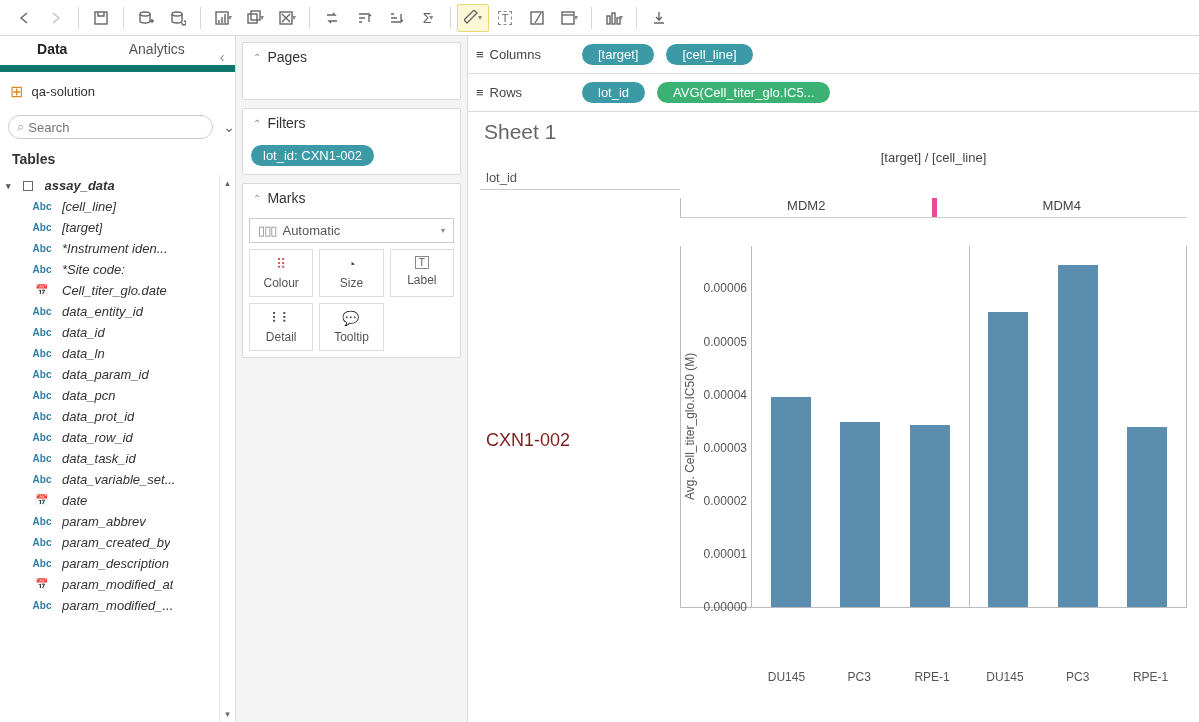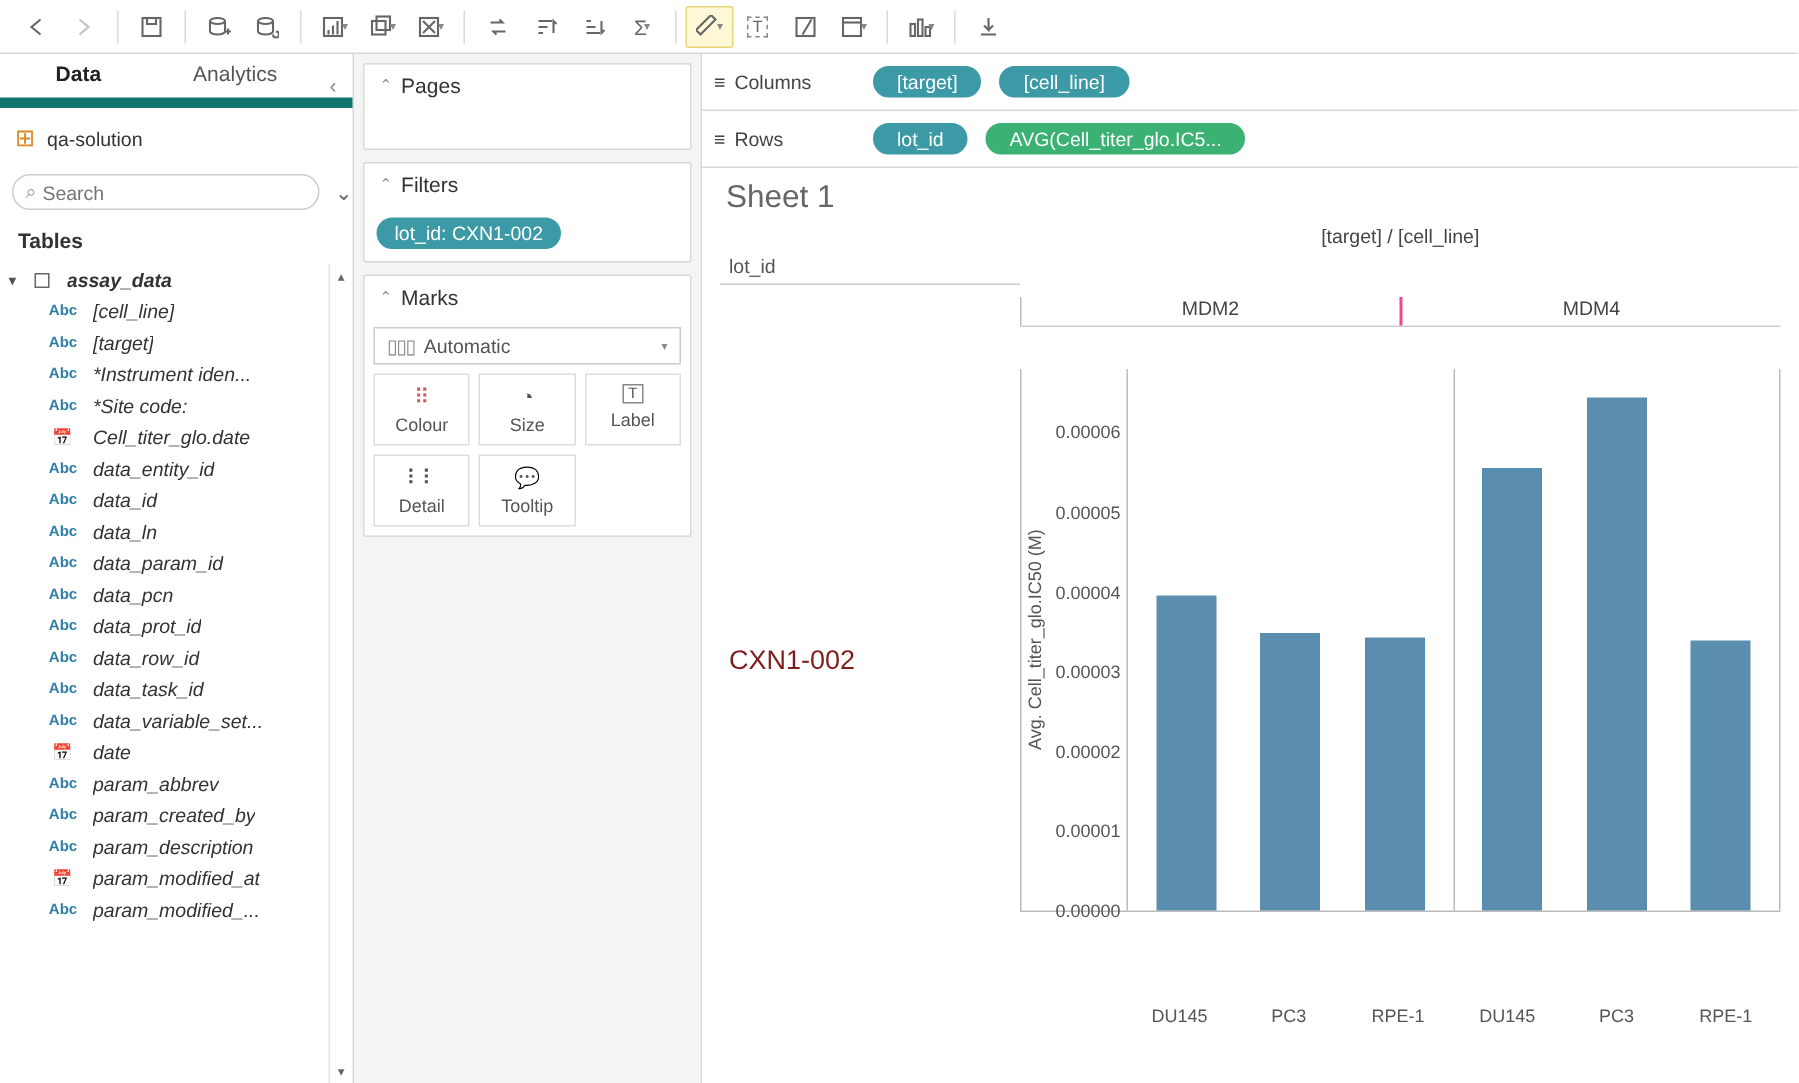--- a/index.html
+++ b/index.html
@@ -61,21 +61,21 @@
   .shelf .pill { padding:3px 16px; }
   .sheet-body { flex:1; padding:8px 12px; overflow:hidden;}
   .sheet-title { font-size:21px; color:#666; margin-bottom:6px; padding-left:4px;}
   .chart-wrap { display:flex; height: 540px; }
   .rowhdr-col { width:200px; display:flex; flex-direction:column; }
   .rowhdr-top { height:40px; border-bottom:1px solid #ccc; display:flex; align-items:flex-end; padding:4px 6px; font-size:13px; color:#555;}
   .rowhdr-val { flex:1; display:flex; align-items:center; padding-left:6px; font-size:18px; color:#7f1d1d;}
   .chart-col { flex:1; display:flex; flex-direction:column; position:relative;gap:28px;}
   .colhdr-super { text-align:center; font-size:13px; color:#444; height:20px;}
   .colhdr-row { display:flex; height:20px; border-bottom:1px solid #ccc;}
-  .colhdr-cell { flex:1; text-align:center; font-size:13px; color:#444; border-left:2px solid #ec4899;}
+  .colhdr-cell { flex:1; text-align:center; font-size:13px; color:#444; border-left:5px solid #ec4899;}
   .colhdr-cell:first-child{ border-left:1px solid #bbb;}
   .plot { flex:1; display:flex; position:relative; border-left:1px solid #bbb; border-bottom:1px solid #bbb;}
   .yaxis { width:70px; display:flex; position:relative; }
   .yaxis-label { writing-mode: vertical-rl; transform: rotate(180deg); font-size:12px; color:#555; text-align:center; padding:2px;}
   .yticks { flex:1; position:relative;}
   .ytick { position:absolute; right:4px; font-size:12px; color:#555; transform: translateY(50%);}
   .bars-area { flex:1; display:flex;}
   .panel { flex:1; border-left:1px solid #bbb; display:flex; align-items:flex-end; justify-content:space-around; padding:0 4px; position:relative;}
   .panel:last-child { border-right:1px solid #bbb;}
   .bar { width:40px; background:#5b8dae; }

